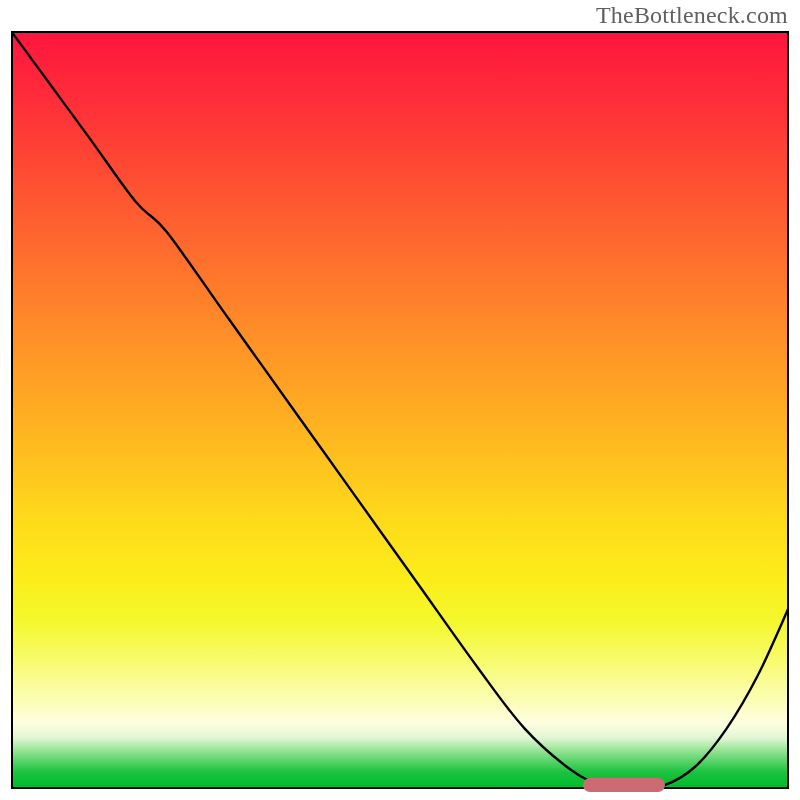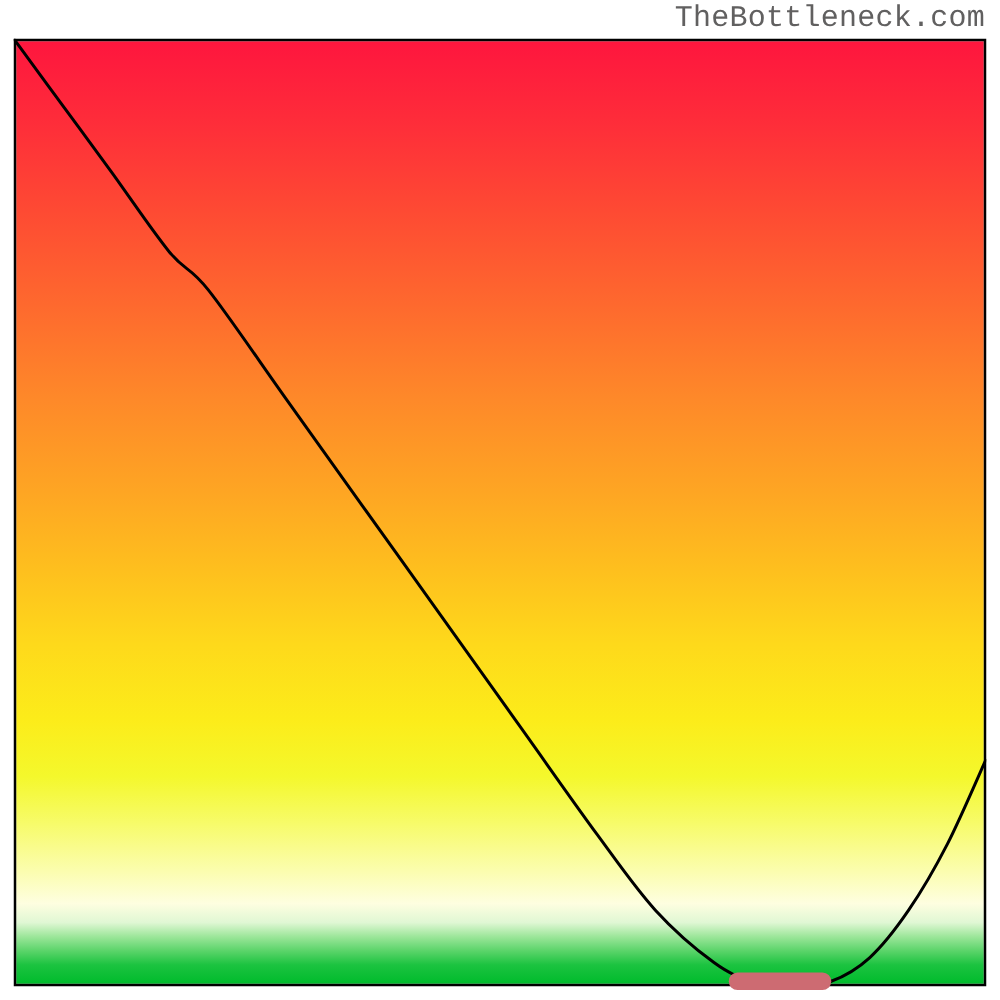--- a/index.html
+++ b/index.html
@@ -12,21 +12,21 @@
   }
   .container {
     position: relative;
     width: 800px;
     height: 800px;
   }
   .attribution {
     position: absolute;
     top: 2px;
     right: 12px;
-    font-family: Liberation Mono, monospace;
+    font-family: Liberation Serif, serif;
     font-size: 24px;
     font-weight: 500;
     color: #616060;
     letter-spacing: 0.2px;
   }
   .plot {
     position: absolute;
     left: 11px;
     top: 31px;
     width: 778px;

